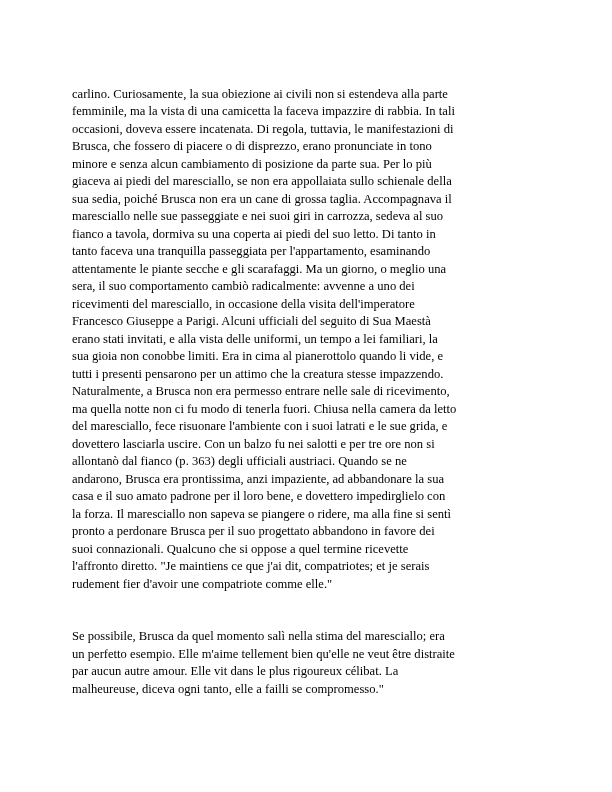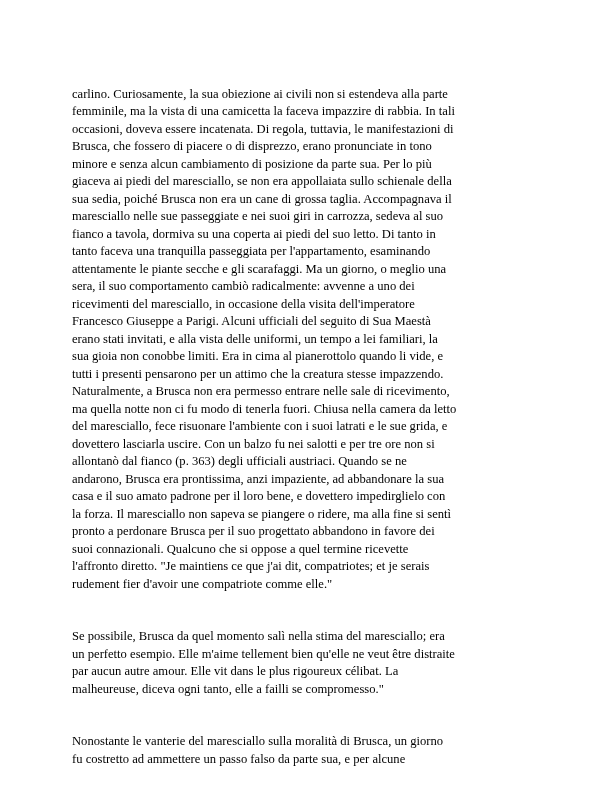--- a/index.html
+++ b/index.html
@@ -63,16 +63,14 @@
 casa e il suo amato padrone per il loro bene, e dovettero impedirglielo con
 la forza. Il maresciallo non sapeva se piangere o ridere, ma alla fine si sentì
 pronto a perdonare Brusca per il suo progettato abbandono in favore dei
 suoi connazionali. Qualcuno che si oppose a quel termine ricevette
 l'affronto diretto. "Je maintiens ce que j'ai dit, compatriotes; et je serais
 rudement fier d'avoir une compatriote comme elle."</p>
     <p>Se possibile, Brusca da quel momento salì nella stima del maresciallo; era
 un perfetto esempio. Elle m'aime tellement bien qu'elle ne veut être distraite
 par aucun autre amour. Elle vit dans le plus rigoureux célibat. La
 malheureuse, diceva ogni tanto, elle a failli se compromesso."</p>
-    <p>Nonostante le vanterie del maresciallo sulla moralità di Brusca, un giorno
-fu costretto ad ammettere un passo falso da parte sua, e per alcune</p>
   </div>
 </div>
 
 </body></html>

